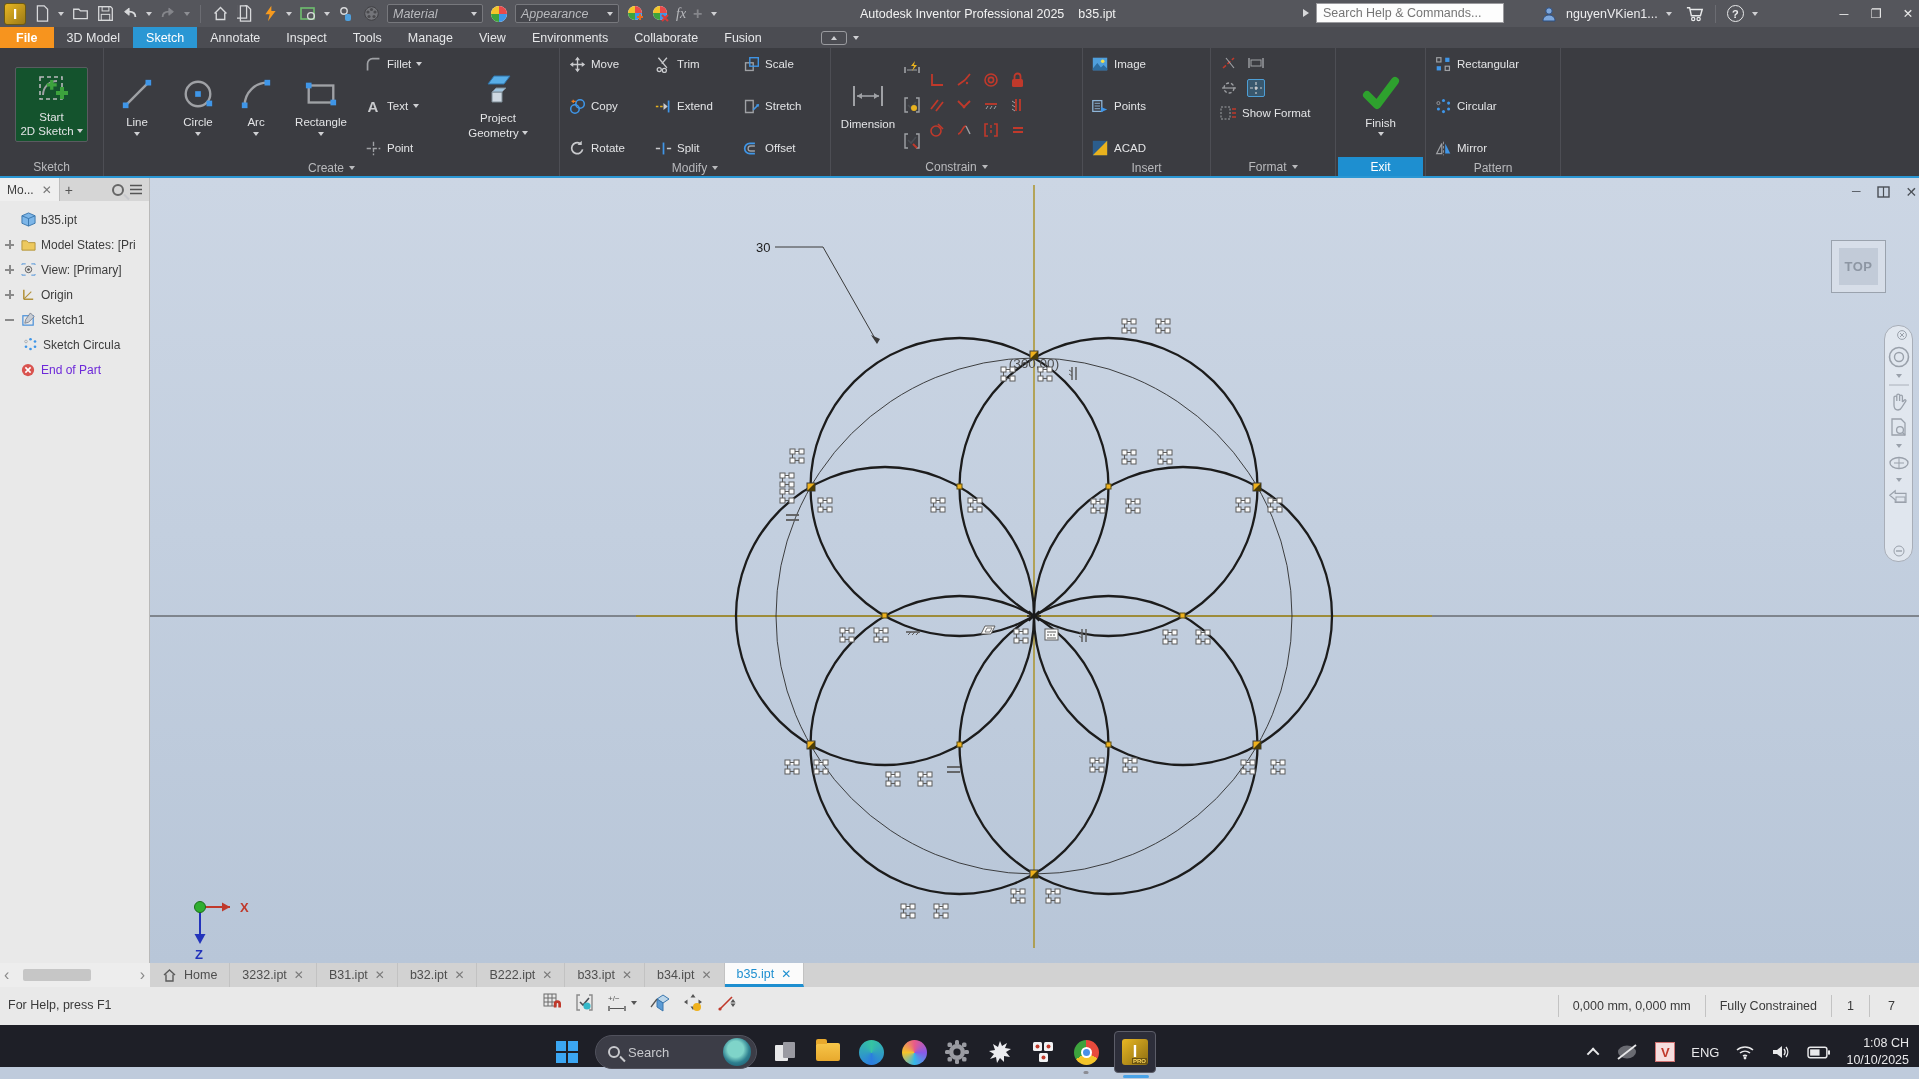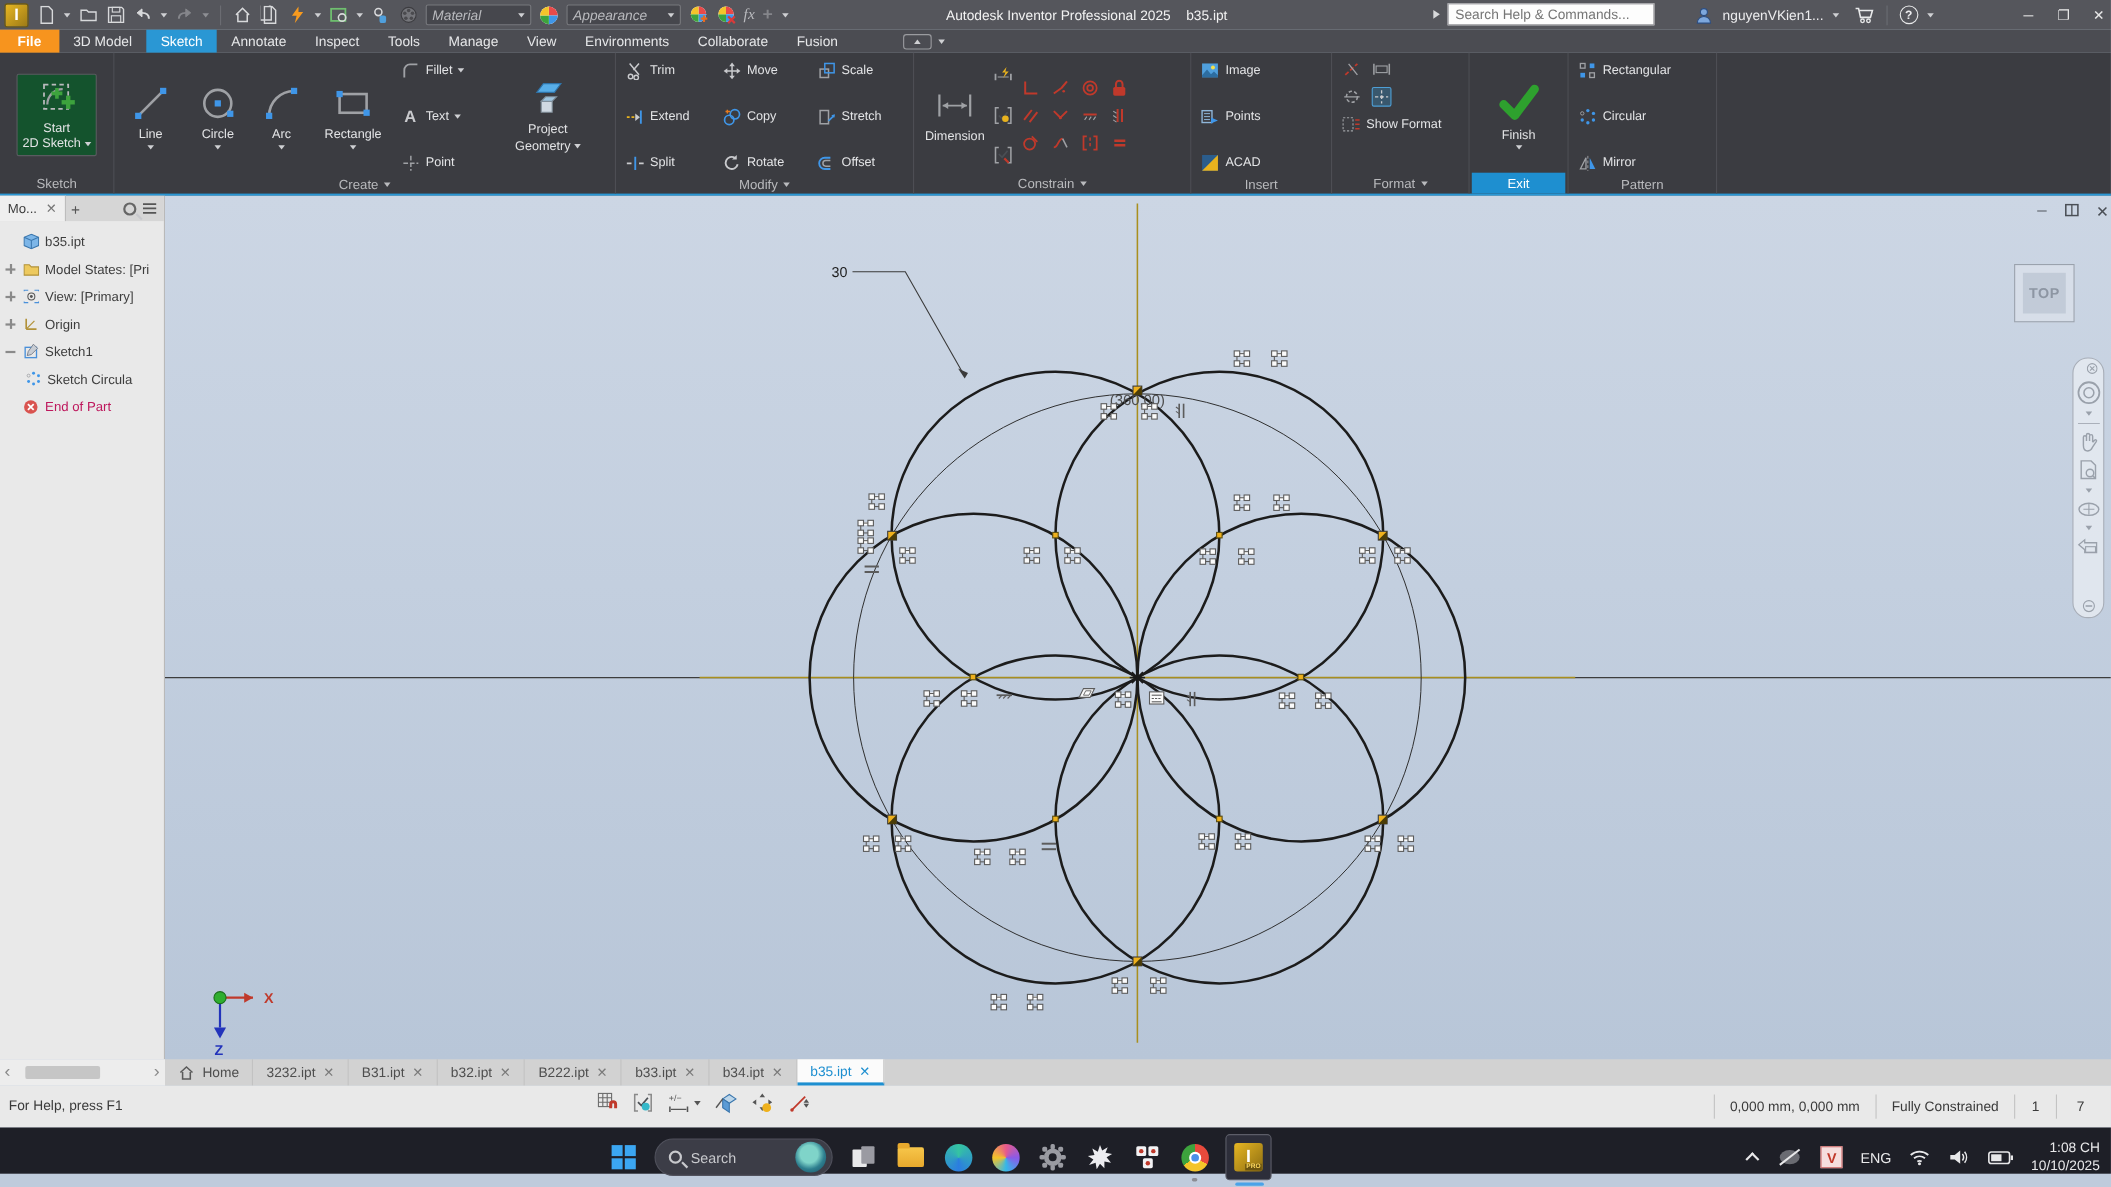--- a/index.html
+++ b/index.html
@@ -585,20 +585,46 @@
       </div>
     </div>
     <div class="pcap">
         <span>Create</span>
         <span class="tri"></span>
       </div>
   </div>
 
   <div class="panel" style="width:271px">
     <div class="pbody" style="align-items:stretch">
+      <div class="smallcol" style="width:86px">
+        <div class="smallbtn">
+            <span class="i18">
+              <svg width="17" height="17">
+                <use href="#s-move"></use>
+              </svg>
+            </span>
+            <span>Move</span>
+          </div>
+        <div class="smallbtn">
+            <span class="i18">
+              <svg width="17" height="17">
+                <use href="#s-copy"></use>
+              </svg>
+            </span>
+            <span>Copy</span>
+          </div>
+        <div class="smallbtn">
+            <span class="i18">
+              <svg width="17" height="17">
+                <use href="#s-rotate"></use>
+              </svg>
+            </span>
+            <span>Rotate</span>
+          </div>
+      </div>
       <div class="smallcol" style="width:88px">
         <div class="smallbtn">
             <span class="i18">
               <svg width="17" height="17">
                 <use href="#s-trim"></use>
               </svg>
             </span>
             <span>Trim</span>
           </div>
         <div class="smallbtn">
@@ -609,46 +635,20 @@
             </span>
             <span>Extend</span>
           </div>
         <div class="smallbtn">
             <span class="i18">
               <svg width="17" height="17">
                 <use href="#s-split"></use>
               </svg>
             </span>
             <span>Split</span>
-          </div>
-      </div>
-      <div class="smallcol" style="width:86px">
-        <div class="smallbtn">
-            <span class="i18">
-              <svg width="17" height="17">
-                <use href="#s-move"></use>
-              </svg>
-            </span>
-            <span>Move</span>
-          </div>
-        <div class="smallbtn">
-            <span class="i18">
-              <svg width="17" height="17">
-                <use href="#s-copy"></use>
-              </svg>
-            </span>
-            <span>Copy</span>
-          </div>
-        <div class="smallbtn">
-            <span class="i18">
-              <svg width="17" height="17">
-                <use href="#s-rotate"></use>
-              </svg>
-            </span>
-            <span>Rotate</span>
           </div>
       </div>
       <div class="smallcol" style="width:90px">
         <div class="smallbtn">
             <span class="i18">
               <svg width="17" height="17">
                 <use href="#s-scale"></use>
               </svg>
             </span>
             <span>Scale</span>
@@ -992,21 +992,21 @@
         </span>
       <span>Sketch Circula</span>
     </div>
     <div class="titem">
       <span class="expbox none"></span>
       <span class="ticon">
           <svg width="14" height="14">
             <use href="#s-endpart"></use>
           </svg>
         </span>
-      <span style="color:#be185d">End of Part</span>
+      <span style="color:#6d28d9">End of Part</span>
     </div>
   </div>
 </div>
 
 <div id="canvas">
   <svg width="1769" height="785" viewBox="0 0 1769 785">
     <defs>
       <g id="cg">
           <g stroke="#5c5c5c" fill="#fbfbfb" stroke-width="1">
         <line x1="4" y1="3" x2="11" y2="3" stroke="#fff" stroke-width="3"></line>

